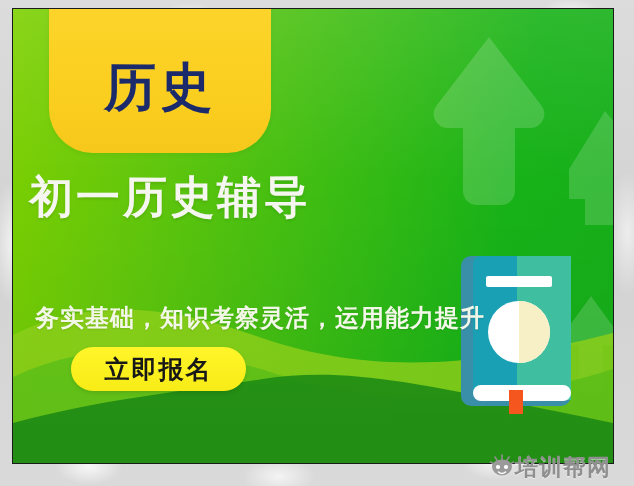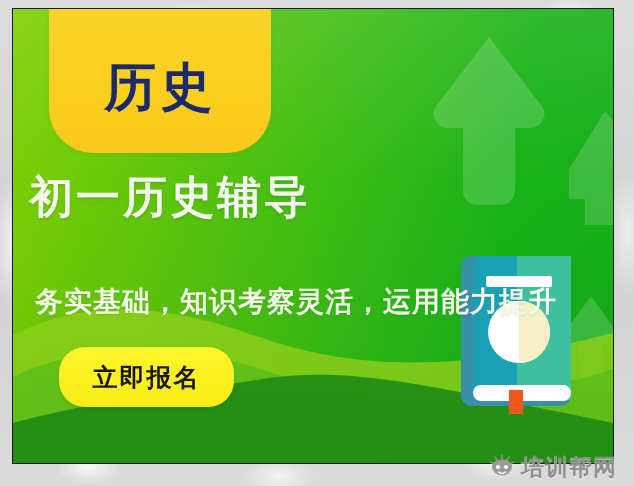--- a/index.html
+++ b/index.html
@@ -67,51 +67,51 @@
     position:absolute;left:16px;top:165px;width:540px;
     color:#f5f6ef;
     font-size:44px;font-weight:bold;letter-spacing:3px;line-height:1.05;
     font-family:"DejaVu Sans","Liberation Sans",sans-serif;
     text-shadow:0 2px 3px rgba(0,0,0,.10);
     white-space:nowrap;
   }
 
   
   #subtitle{
-    position:absolute;left:22px;top:276px;
+    position:absolute;left:22px;top:295px;
     color:#f3f7e8;
-    font-size:28px;font-weight:bold;letter-spacing:1px;line-height:1.2;
+    font-size:24px;font-weight:bold;letter-spacing:1px;line-height:1.2;
     font-family:"DejaVu Sans","Liberation Sans",sans-serif;
     text-shadow:0 1px 2px rgba(0,0,0,.10);
     white-space:nowrap;
   }
 
   
   #cta-button{
-    position:absolute;left:46px;top:338px;width:175px;height:60px;
+    position:absolute;left:58px;top:338px;width:175px;height:44px;
     background:linear-gradient(180deg,#fff52a 0%,#f7ec16 100%);
     border-radius:26px;
     display:flex;align-items:center;justify-content:center;
     cursor:pointer;
     box-shadow:0 2px 4px rgba(0,0,0,.10);
   }
   #cta-button-label{
     color:#181818;font-size:25px;font-weight:bold;letter-spacing:2px;
     font-family:"DejaVu Sans","Liberation Sans",sans-serif;
   }
 
   
   #book-illustration{
     position:absolute;left:446px;top:245px;width:116px;height:160px;
   }
 
   
   #watermark{
     position:absolute;left:489px;top:452px;
-    display:flex;align-items:center;gap:6px;
+    display:flex;align-items:center;
   }
   #watermark-text{
     color:#8f8f8f;
     font-size:23px;font-weight:bold;letter-spacing:1px;
     font-family:"DejaVu Sans","Liberation Sans",sans-serif;
     text-shadow:0 1px 0 rgba(255,255,255,.6);
   }
 </style>
 </head>
 <body>

